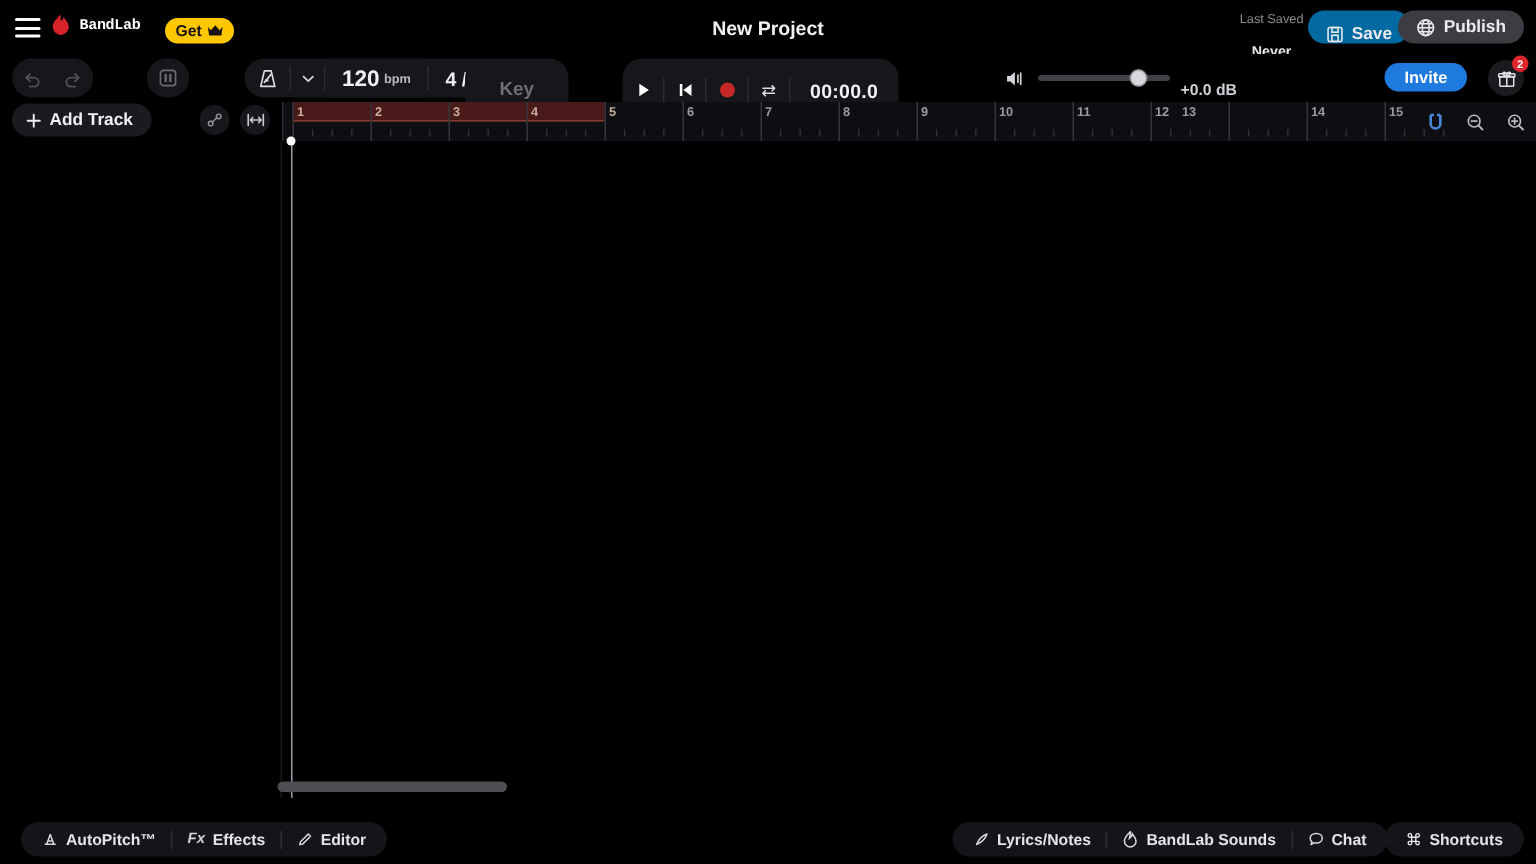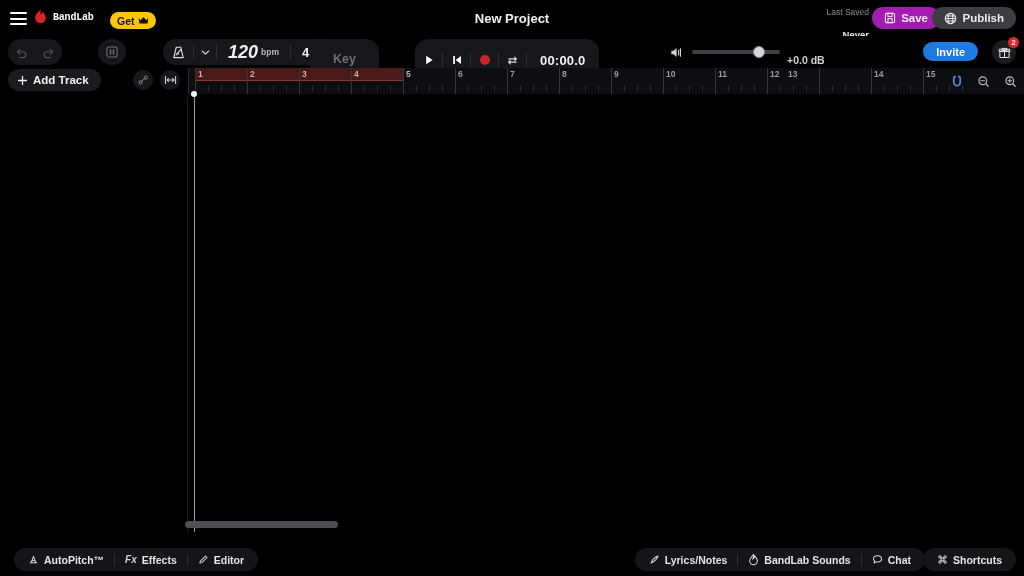--- a/index.html
+++ b/index.html
@@ -20,45 +20,45 @@
                display:flex; flex-direction:column; justify-content:space-between; cursor:pointer; }
   .hamburger i { display:block; height:2px; background:#fff; border-radius:1px; }
   .brand { position:absolute; left:33px; top:9px; display:flex; align-items:center; gap:5px; }
   .brand-name { font-size:10px; font-weight:700; letter-spacing:-.2px; color:#fff;font-family:Liberation Mono, monospace; }
   .get-btn { position:absolute; left:110px; top:12px; height:17px; padding:0 7px;
              background:#ffc700; color:#18110a; border-radius:9px; font-size:10.5px; font-weight:700;
              display:flex; align-items:center; gap:3px; cursor:pointer; }
   .proj-title { position:absolute; top:0; left:0; width:1024px; height:36px;
                 display:flex; align-items:center; justify-content:center;
                 font-size:13px; font-weight:600; color:#f2f2f4; pointer-events:none; }
-  .saved-box { position:absolute; right:155px; top:8px; text-align:right; line-height:1.15; }
+  .saved-box { position:absolute; right:155px; top:8px; text-align:center; line-height:1.15; }
   .saved-lbl { font-size:8.5px; color:#8c8c93; }
   .saved-val { font-size:9.5px; color:#e7e7ea; font-weight:700;margin-top:12px; }
   .hdr-btn { position:absolute; top:7px; height:22px; border-radius:11px; display:flex;
              align-items:center; gap:5px; padding:0 12px; font-size:11.5px; font-weight:600;
              cursor:pointer; color:#ececef; }
-  .btn-save { right:84px; background:#a21caf; }
+  .btn-save { right:84px; background:#0369a1;align-items:flex-end; }
   .btn-publish { right:8px; background:#3c3c42; }
 
   
   .toolbar { position:absolute; top:36px; left:0; width:1024px; height:32px; background:#000; }
   .tb-group { position:absolute; top:3px; height:26px; background:#16171a; border-radius:13px;
               display:flex; align-items:center; }
   .tb-icon-btn { width:26px; height:26px; border-radius:13px; display:flex; align-items:center;
                  justify-content:center; cursor:pointer; }
   .g-undo { left:8px; width:54px; }
   .g-undo .tb-icon-btn { width:27px; }
   .divider-v { width:1px; height:16px; background:#2b2c31; }
   .g-mix { left:98px; width:28px; height:26px; border-radius:14px; justify-content:center; }
   .g-meta { left:163px; height:26px; border-radius:13px; overflow:hidden; }
   .meta-cell { display:flex; align-items:center; justify-content:center; height:26px; cursor:pointer; }
   .cell-metro { width:30px; }
   .cell-chev  { width:22px; }
   .cell-bpm   { padding:0 11px; gap:3px; background:#16171a; }
-  .bpm-num { font-size:18px; font-weight:700; color:#f0f0f2;font-style:italic; }
+  .bpm-num { font-size:15px; font-weight:700; color:#f0f0f2; }
   .bpm-unit { font-size:8.5px; font-weight:700; color:#b9b9c0; }
   .cell-sig { padding:0 11px; font-size:13px; font-weight:700; color:#f0f0f2; }
   .g-key { left:310px; width:69px; height:40px; justify-content:center; font-size:12.5px;
            font-weight:600; color:#6e6e77; cursor:pointer; }
   .g-transport { left:415px; height:42px; }
   .tp-btn { width:27px; height:26px; display:flex; align-items:center; justify-content:center; cursor:pointer; }
   .time-cell { padding:0 13px; font-size:13px; font-weight:700; color:#f2f2f4; letter-spacing:.2px; cursor:pointer; }
   .vol-wrap { position:absolute; left:670px; top:3px; height:26px; display:flex; align-items:center; gap:7px; }
   .vol-track { position:relative; width:88px; height:4px; background:#414146; border-radius:2px; cursor:pointer; }
   .vol-knob { position:absolute; left:61px; top:-4px; width:12px; height:12px; border-radius:6px;

